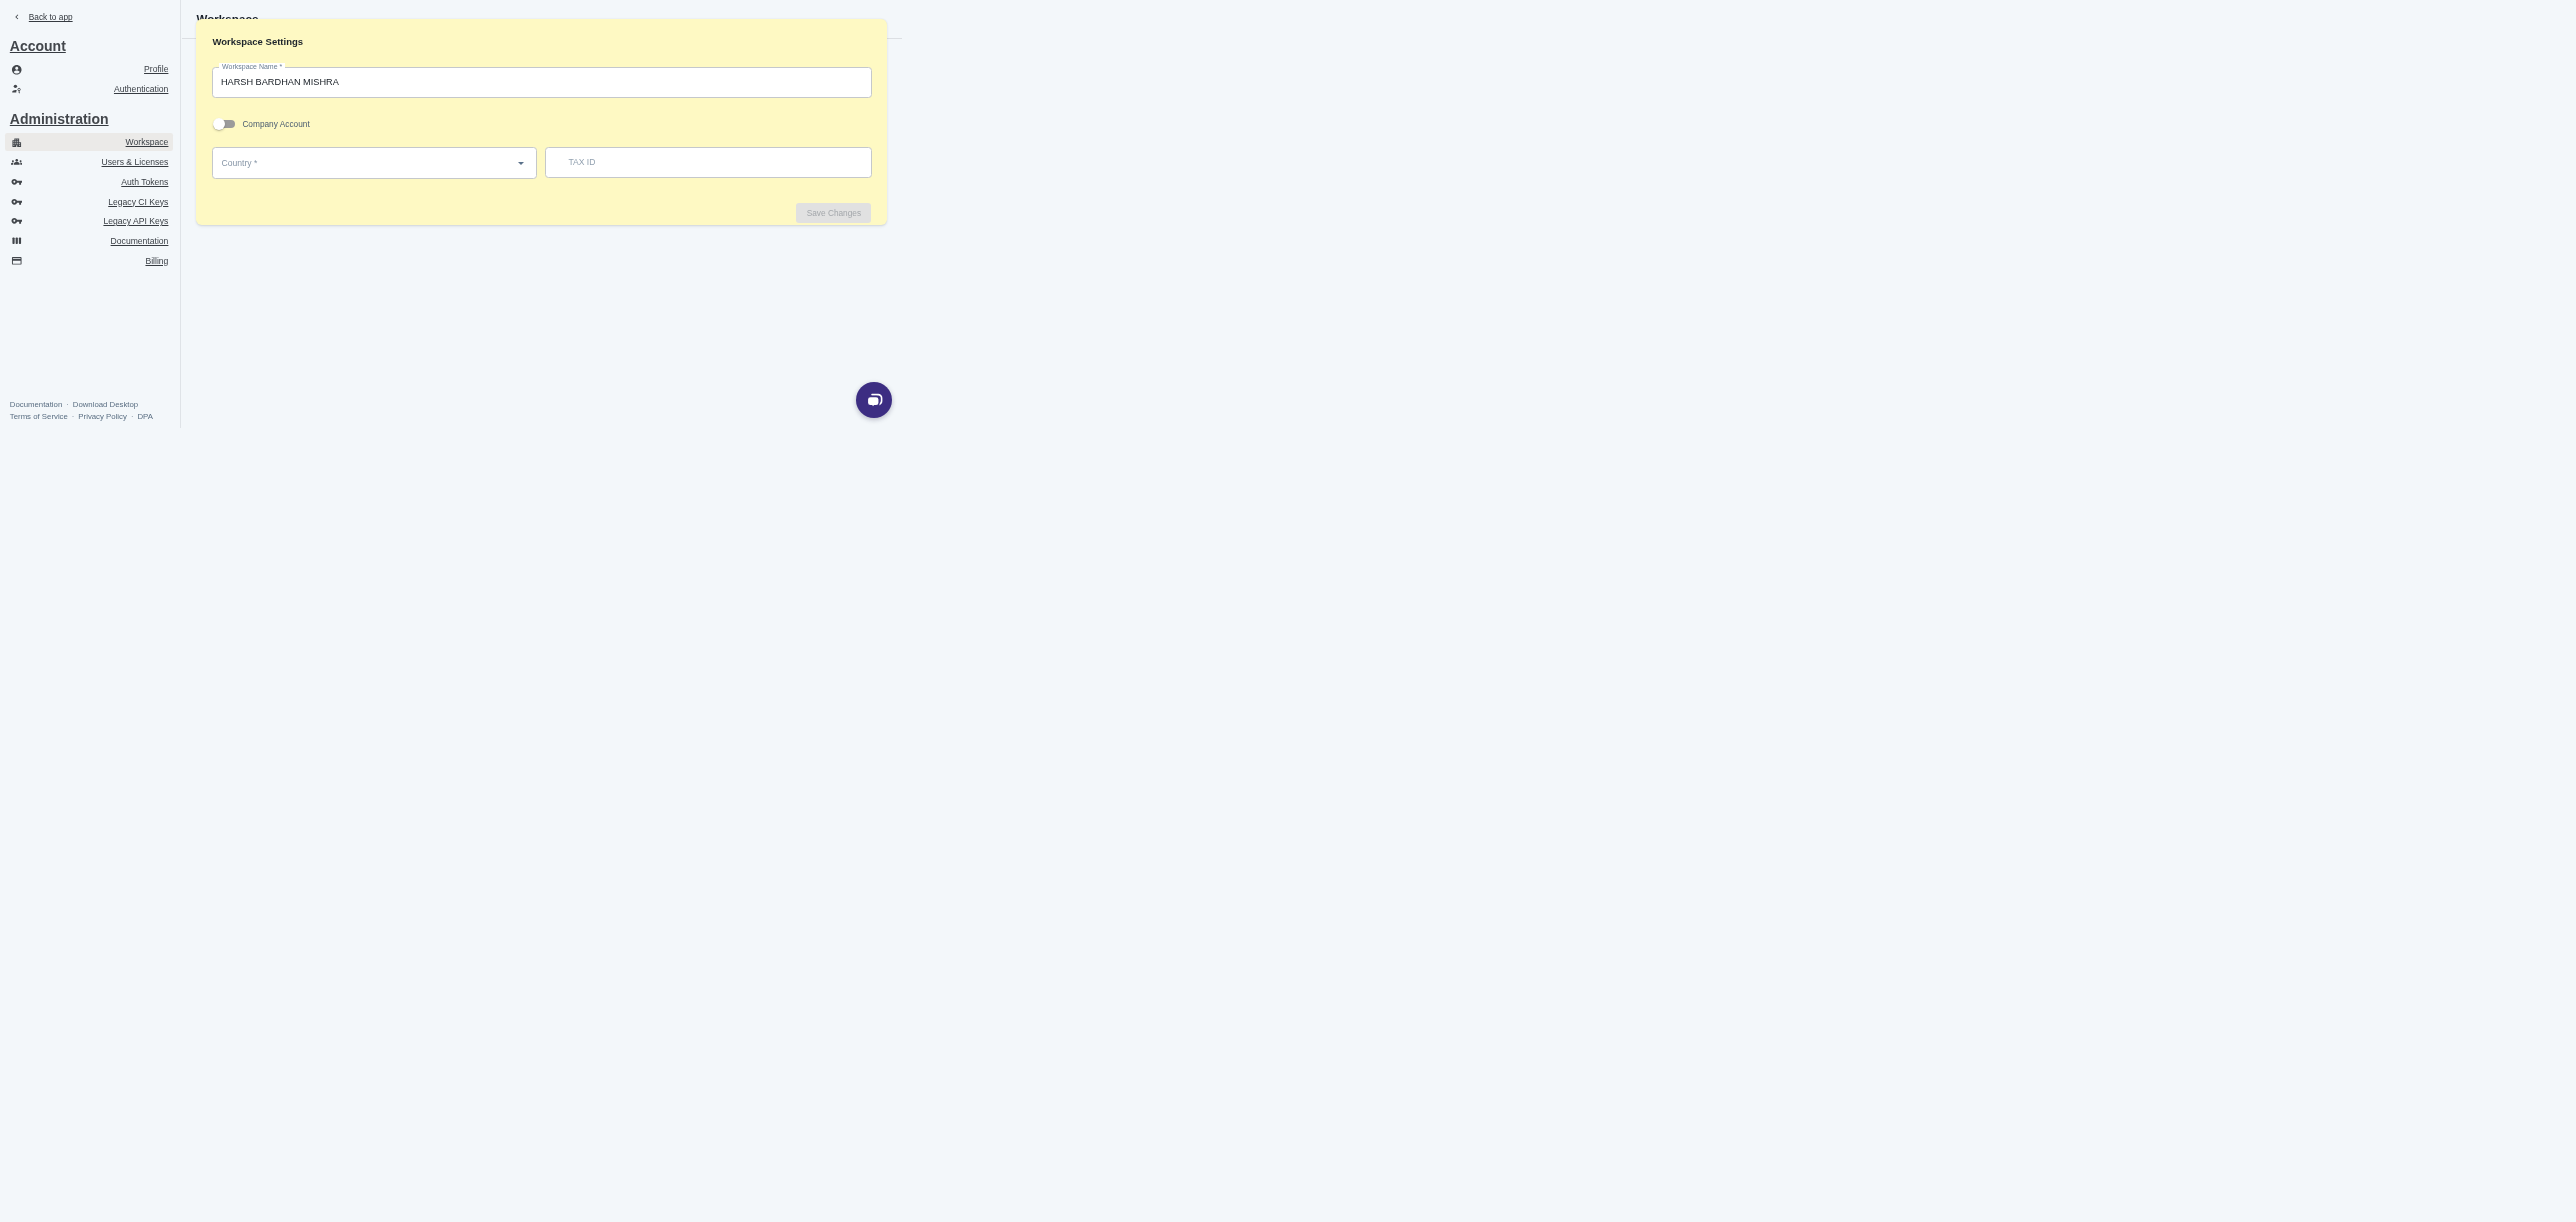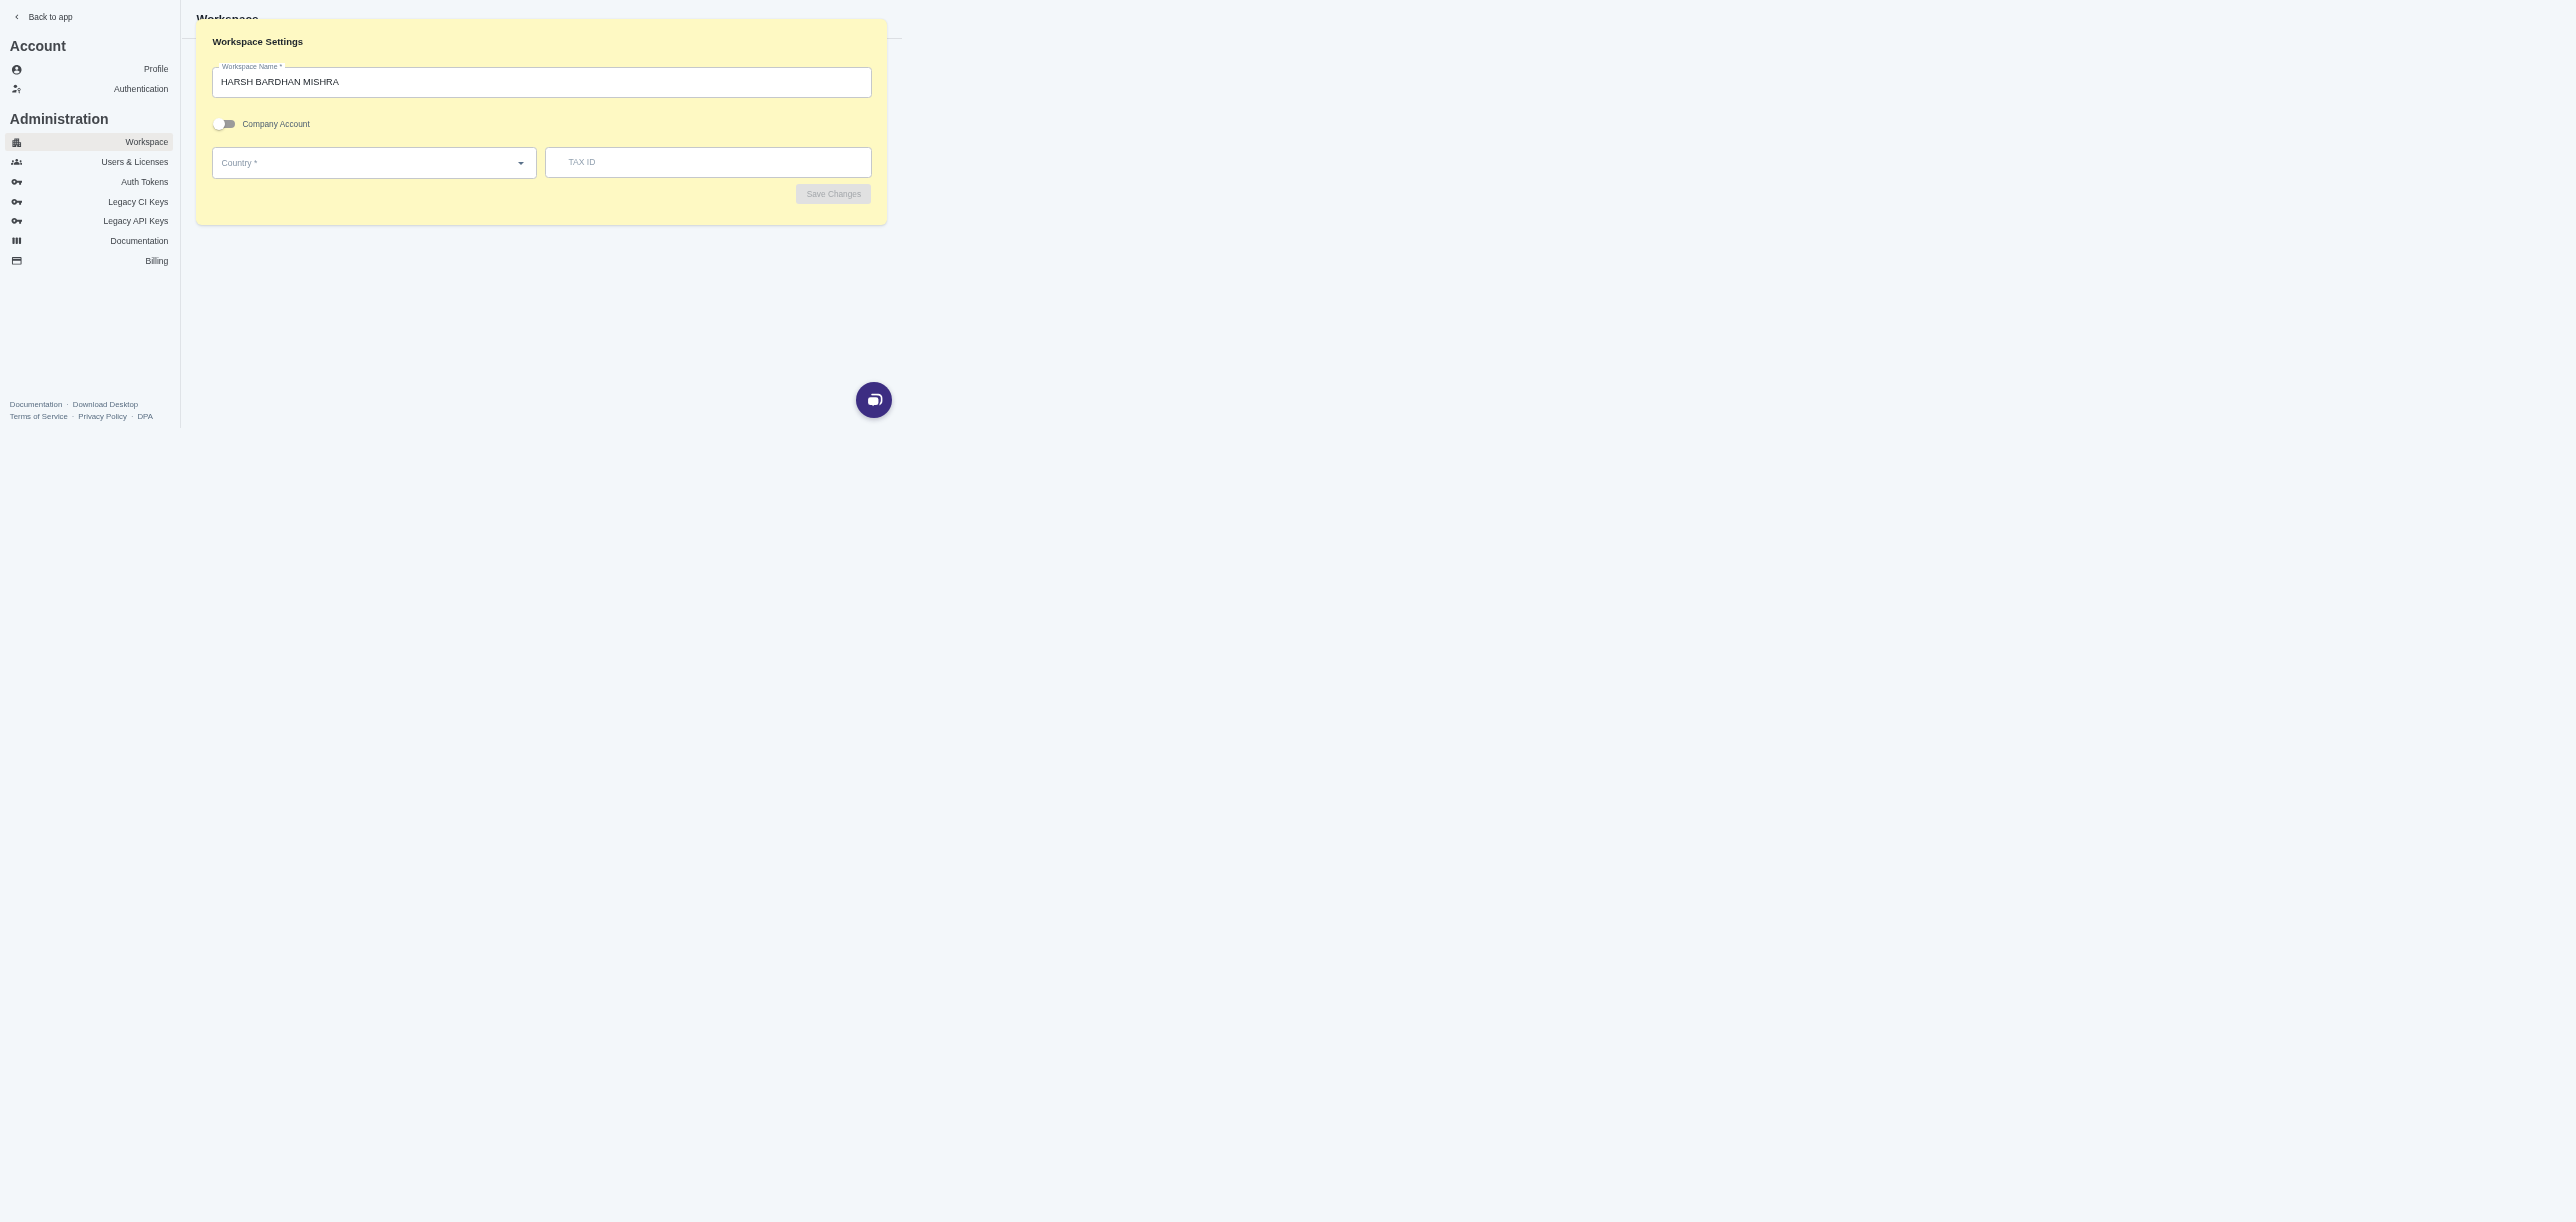--- a/index.html
+++ b/index.html
@@ -9,20 +9,21 @@
     background:#f3f7fa;
     color:#363b41;
     position:relative;
   }
 
   
   .sidebar {
     position:absolute; left:0; top:0; width:181px; height:428px;
     background:#f3f7fa;
     border-right:0.6px solid #dfe3e7;
+    text-decoration:underline;
   }
   .back-row {
     display:flex; align-items:center; gap:7.5px;
     margin:9.8px 0 0 11.5px; height:15px; cursor:pointer;
     font-size:8.3px; color:#32373d;
   }
   .back-row svg { width:9.8px; height:9.8px; fill:#3c4147; }
   .section-title {
     margin:13.2px 0 0 9.8px;
     font-size:14px; font-weight:700; color:#43474c;
@@ -104,21 +105,21 @@
     border-top:3.7px solid #5a718a;
   }
   .field-tax { left:349px; top:128px; width:327px; height:30.5px; }
   .field-tax input {
     width:100%; height:100%; border:0; outline:none; background:transparent;
     font-family:Liberation Sans, sans-serif; font-size:8.6px; color:#171d24; padding:0 8px;margin-left:14px;
   }
   .field-tax input::placeholder { color:#93a2b1; opacity:1; }
 
   .save-btn {
-    position:absolute; right:16px; bottom:21px; width:75px; height:20px;
+    position:absolute; right:16px; bottom:2px; width:75px; height:20px;
     background:#e1e1e1; border:0; border-radius:2.9px;
     font-family:inherit; font-size:8.3px; font-weight:500; color:#a3a7ab;
     display:flex; align-items:center; justify-content:center; cursor:default;
   }
 
   
   .chat-launcher {
     position:absolute; right:9.8px; bottom:9.8px; width:36px; height:36px;
     border-radius:50%; background:#3c2d82; cursor:pointer;
     display:flex; align-items:center; justify-content:center;

